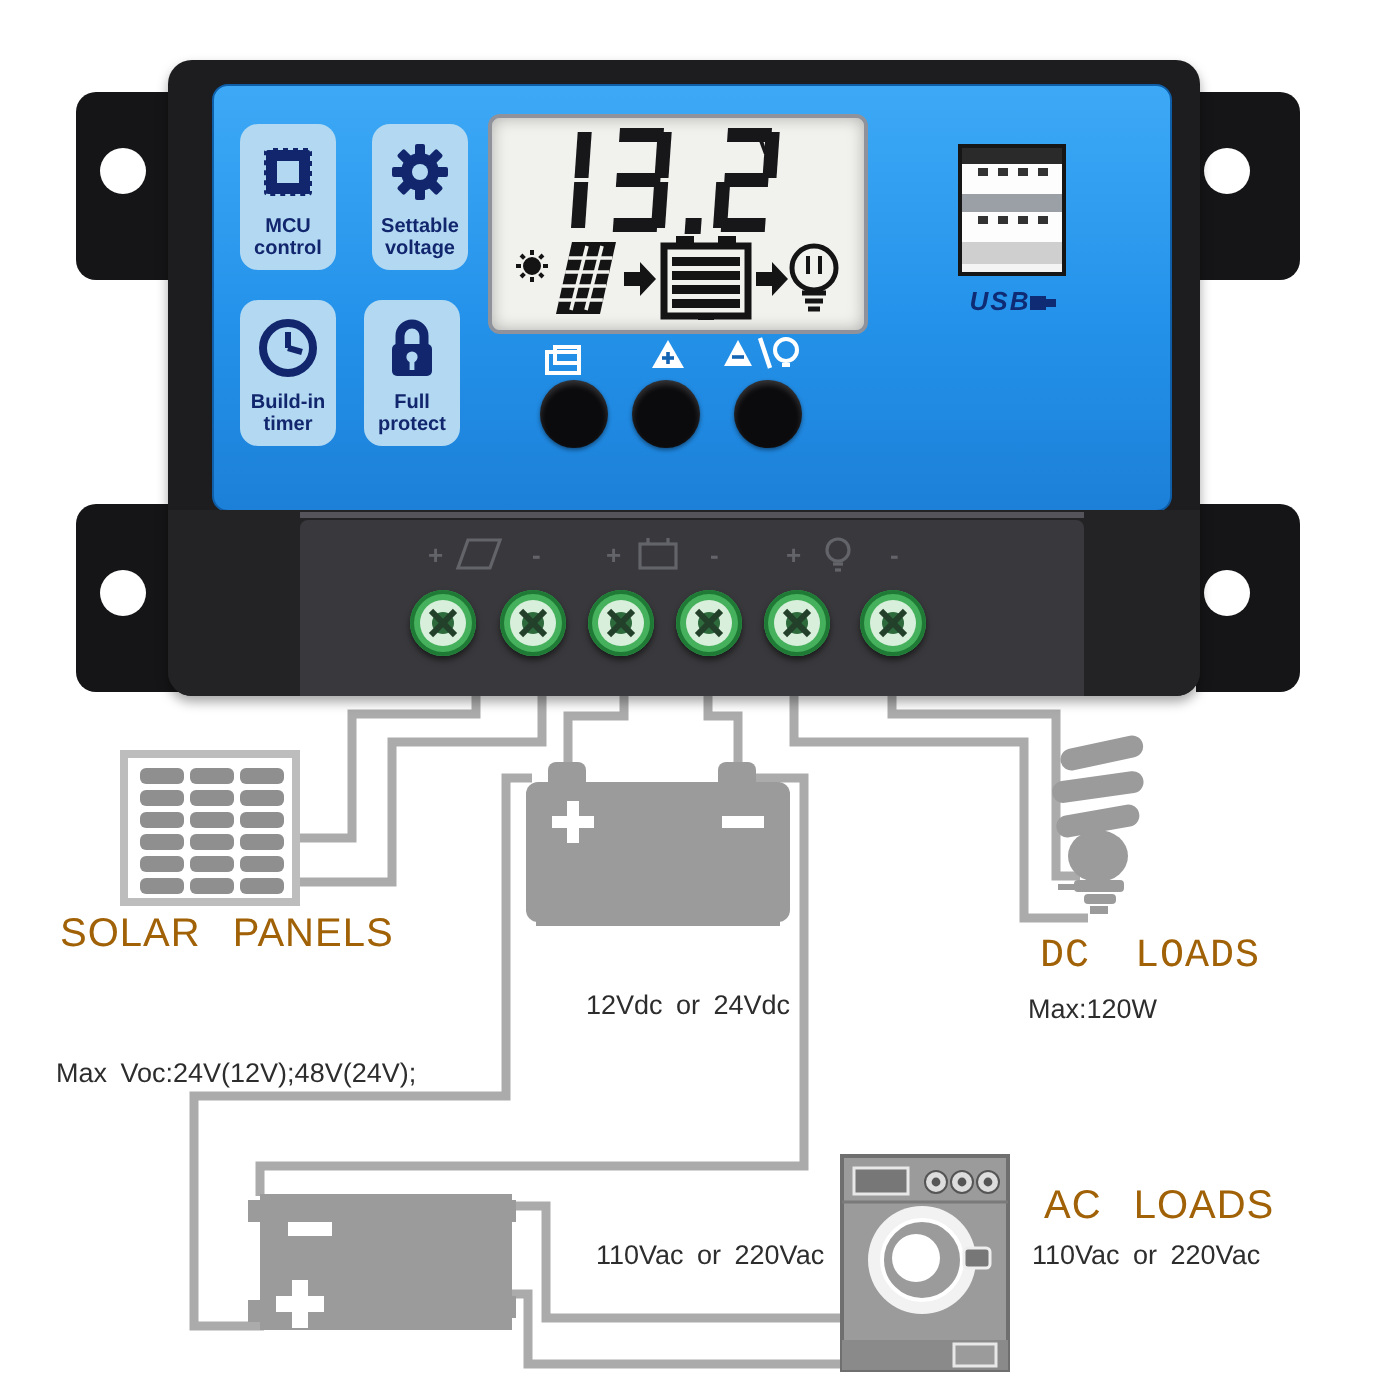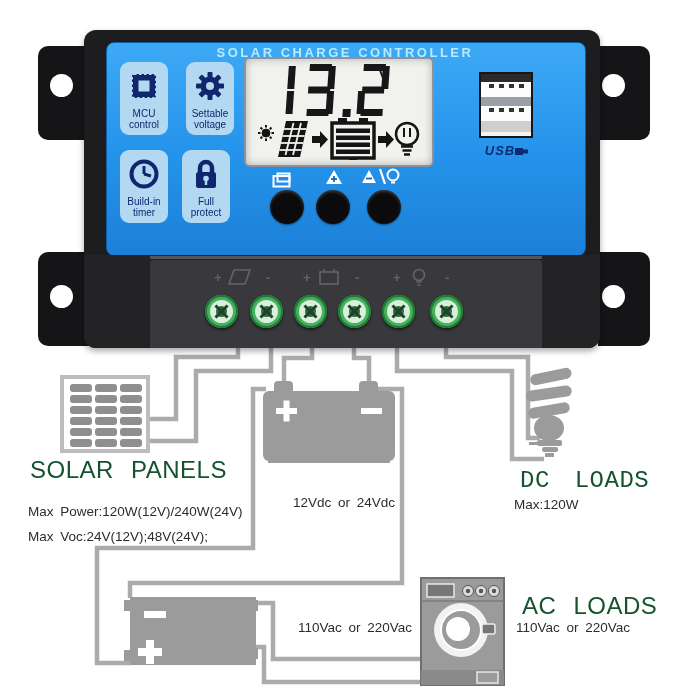--- a/index.html
+++ b/index.html
@@ -17,21 +17,21 @@
         background:linear-gradient(180deg,#3da9f6 0%,#2492ea 55%,#1c80d8 100%);
         border-radius:8px;border:1px solid #0f5ea8;}
   .title{position:absolute;left:106px;top:45px;width:478px;text-align:center;z-index:4;
          color:#b5ecff;font-size:13px;font-weight:bold;letter-spacing:2.5px;white-space:nowrap;}
 
   
   .badge{position:absolute;width:48px;height:73px;background:#b3d9f2;border-radius:9px;z-index:4;
          text-align:center;color:#12266e;}
   .badge svg{margin-top:7px;}
   .badge .bl{position:absolute;left:0;bottom:5px;width:100%;font-size:10px;line-height:11px;
-             font-weight:normal;}
+             font-weight:bold;}
 
   
   .lcd{position:absolute;left:244px;top:57px;width:186px;height:106px;background:#f1f2ee;
        border:2px solid #8f929b;border-radius:6px;z-index:4;
        box-shadow:inset 0 0 8px rgba(0,0,0,.28);}
   .lcd-unit{position:absolute;left:378px;top:64px;z-index:5;font-size:15px;font-weight:bold;
             color:#17171a;}
   #seg-value{position:absolute;left:266px;top:64px;z-index:5;fill:#17171a;}
   #lcd-icons{position:absolute;left:254px;top:118px;z-index:5;}
 
@@ -63,21 +63,21 @@
                  background:#2e6b3c;}
   .terminal .cx{position:absolute;left:15px;top:8px;width:3px;height:17px;background:#23402a;}
   .terminal .cx.a{transform:rotate(45deg);}
   .terminal .cx.b{transform:rotate(-45deg);}
 
   
   #diagram{position:absolute;left:0;top:0;z-index:1;}
   .wire{stroke:#ababab;stroke-width:4.5;fill:none;}
 
   
-  .h{position:absolute;z-index:5;color:#14532d;font-size:24px;letter-spacing:.5px;
+  .h{position:absolute;z-index:5;color:#a16207;font-size:20px;letter-spacing:.5px;
      word-spacing:10px;white-space:nowrap;}
   .s{position:absolute;z-index:5;color:#2d2d2d;font-size:13.5px;word-spacing:3px;white-space:nowrap;}
 </style>
 </head>
 <body>
 
 <div id="stage">
 
   <svg id="diagram" width="688" height="699" viewBox="0 0 688 699">
 
@@ -175,21 +175,20 @@
   </div>
   <div class="ear l" style="left:38px;top:252px;height:94px;">
     <div class="hole" style="left:12px;top:33px;"></div>
   </div>
   <div class="ear r" style="left:598px;top:252px;height:94px;">
     <div class="hole" style="left:4px;top:33px;"></div>
   </div>
 
   <div class="case"></div>
   <div class="face"></div>
-  <div class="title">SOLAR CHARGE CONTROLLER</div>
 
   <div class="badge" style="left:120px;top:62px;">
     <svg width="34" height="34" viewBox="0 0 34 34">
       <rect x="5" y="5" width="24" height="24" rx="2" fill="#12266e"></rect>
       <rect x="5" y="5" width="24" height="24" rx="2" fill="none" stroke="#b3d9f2" stroke-width="2" stroke-dasharray="2.5 2.5"></rect>
       <rect x="11.5" y="11.5" width="11" height="11" fill="#b3d9f2"></rect>
     </svg>
     <div class="bl">MCU control</div>
   </div>
   <div class="badge" style="left:186px;top:62px;">
@@ -394,21 +393,20 @@
     </div>
   <div class="terminal" style="left:430px;">
       <div class="inner"></div>
       <div class="ctr"></div>
       <span class="cx a"></span>
       <span class="cx b"></span>
     </div>
 
   <div class="h" style="left:30px;top:456px;">SOLAR PANELS</div>
   <div class="s" style="left:28px;top:486px;margin-top:43px;">Max Voc:24V(12V);48V(24V);</div>
-  <div class="s" style="left:28px;top:504px;">Max Power:120W(12V)/240W(24V)</div>
 
   <div class="s" style="left:293px;top:495px;">12Vdc or 24Vdc</div>
 
   <div class="h" style="left:520px;top:467px;font-family:Liberation Mono, monospace;">DC LOADS</div>
   <div class="s" style="left:514px;top:497px;">Max:120W</div>
 
   <div class="s" style="left:298px;top:620px;">110Vac or 220Vac</div>
 
   <div class="h" style="left:522px;top:592px;">AC LOADS</div>
   <div class="s" style="left:516px;top:620px;">110Vac or 220Vac</div>

